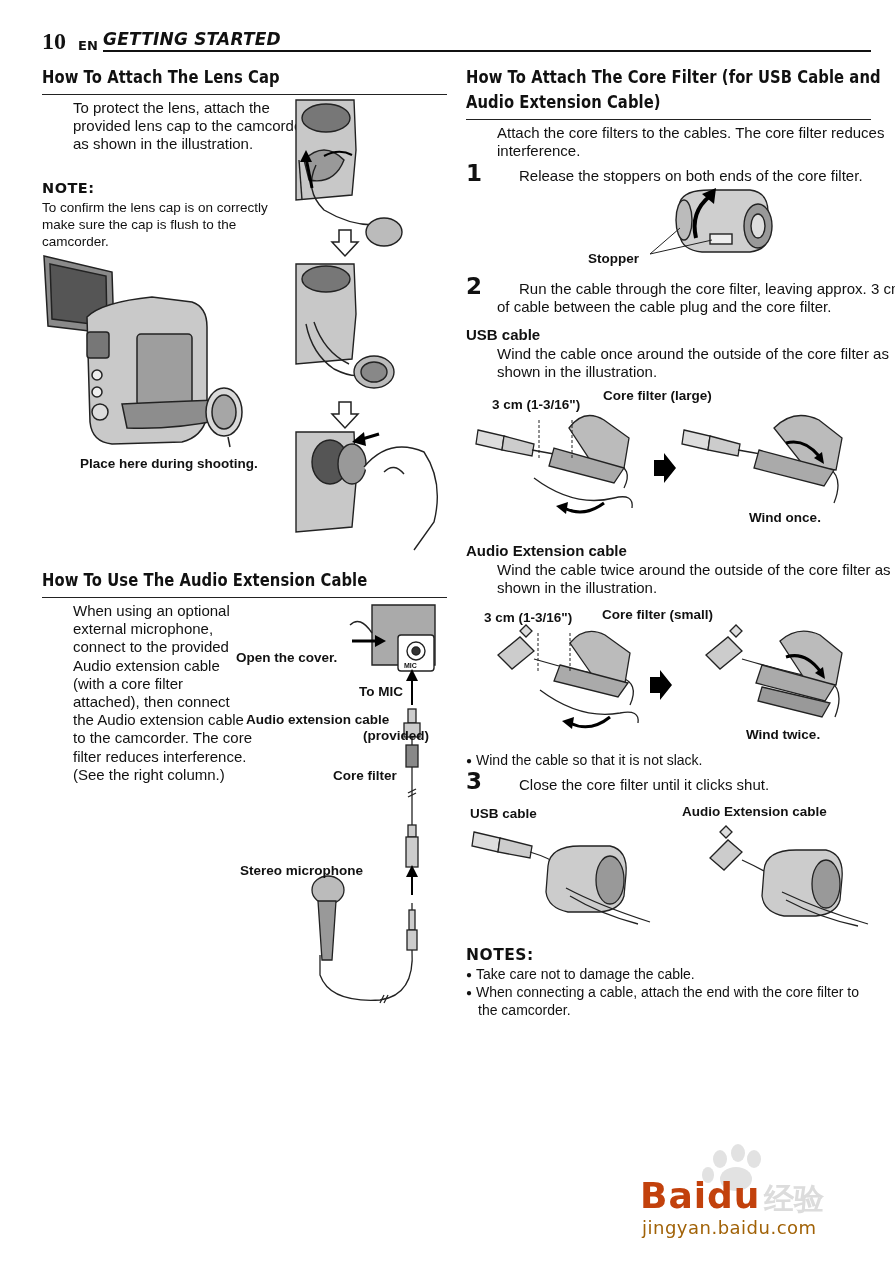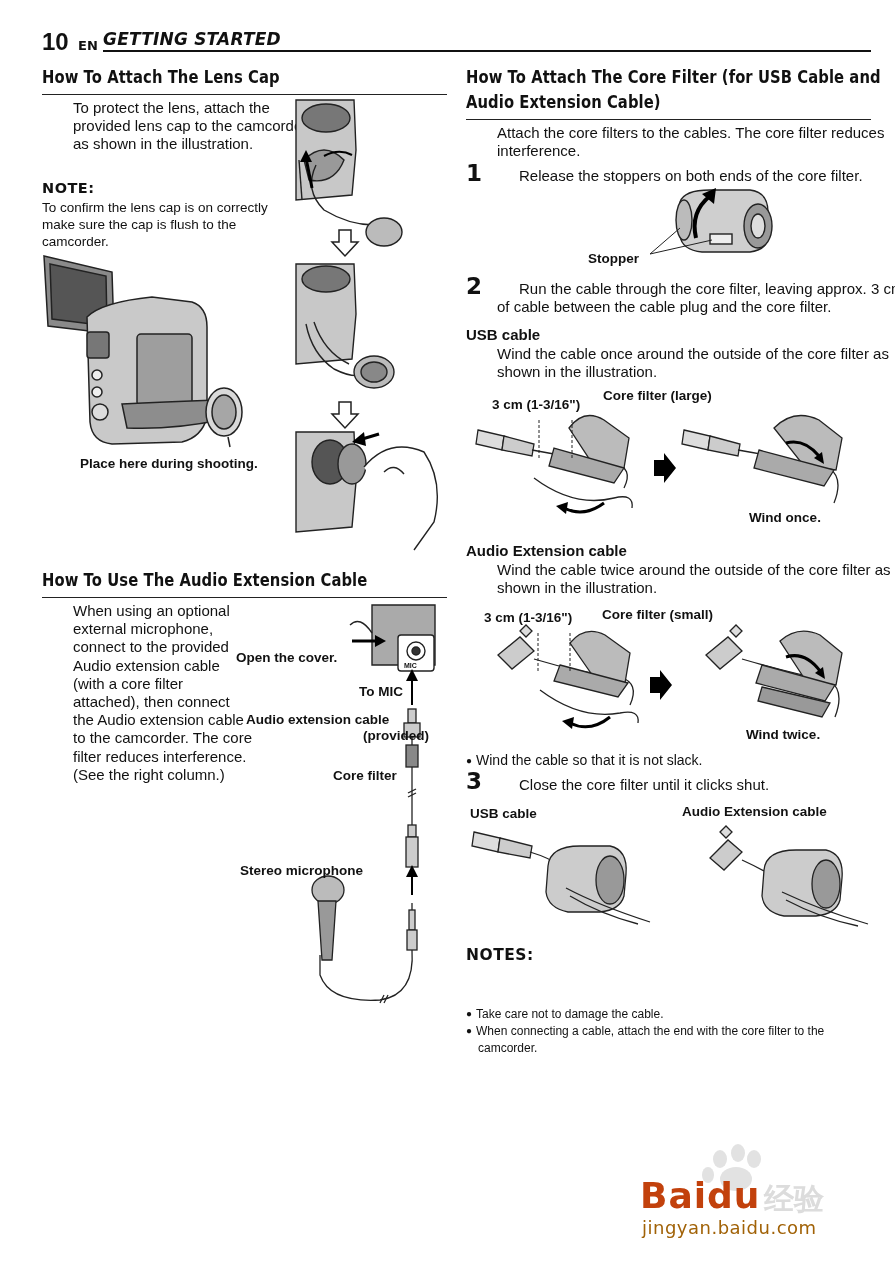--- a/index.html
+++ b/index.html
@@ -1,19 +1,19 @@
 <!DOCTYPE html>
 <html><head>
 <meta charset="utf-8">
 <style>
   html, body { margin: 0; padding: 0; background: #ffffff; }
   body { width: 895px; height: 1280px; position: relative; overflow: hidden;
          font-family: "Liberation Sans", sans-serif; color: #111; }
   .abs { position: absolute; }
-  .pg-num { left: 42px; top: 28px; font-size: 24px; font-weight: bold; font-family: Liberation Sans, sans-serif; }
+  .pg-num { left: 42px; top: 28px; font-size: 24px; font-weight: bold; font-family: Liberation Serif, serif; }
   .pg-en { left: 78px; top: 38px; font-size: 13px; font-weight: bold; font-family: "DejaVu Sans", sans-serif; }
   .pg-sec { left: 103px; top: 29px; font-size: 17px; font-weight: bold; font-style: italic; font-family: "DejaVu Sans", sans-serif; letter-spacing: 0.2px; }
   .hdr-rule { left: 103px; top: 50px; width: 768px; height: 2px; background: #111; }
   h2 { margin: 0; font-family: "DejaVu Sans", sans-serif; font-weight: bold; font-size: 18px;
        transform: scaleX(0.82); transform-origin: left top; white-space: nowrap; letter-spacing: 0.1px; }
   .h-rule { height: 1px; background: #222; }
   .body-txt { font-size: 15px; line-height: 18.2px; margin-left: 31px; }
   .small { font-size: 13.5px; line-height: 17px; }
   .note-title { font-size: 14.5px; font-weight: bold; font-family: "DejaVu Sans", sans-serif; letter-spacing: 0.5px; }
   .label { font-size: 13.5px; font-weight: bold; white-space: nowrap; }
@@ -277,21 +277,21 @@
       <path d="M272,34 Q285,40 296,46" fill="none"></path>
       <path d="M294,44 Q296,24 326,24 L356,24 Q374,28 372,52 L370,74 Q366,88 346,90 L314,90 Q294,86 292,70 Z"></path>
       <ellipse cx="356" cy="58" rx="14" ry="24" fill="#999"></ellipse>
       <path d="M312,66 Q350,84 398,98" fill="none"></path>
       <path d="M316,74 Q350,92 388,100" fill="none"></path>
     </g>
   </svg>
 </div>
 
 <div class="abs note-title" style="left:466px; top:946px; font-size:15.5px;">NOTES:</div>
-<div class="abs small" style="left:466px; top:966px; width:410px; font-size:12px;margin-top:40px;">
+<div class="abs small" style="left:466px; top:966px; width:410px; font-size:14px;">
   <div class="bullet">Take care not to damage the cable.</div>
   <div style="padding-left:12px; text-indent:-12px;" class="bullet">When connecting a cable, attach the end with the core filter to the camcorder.</div>
 </div>
 
 <div class="abs wm" style="left:640px; top:1145px; width:210px; height:90px;">
   <svg width="210" height="90" viewBox="0 0 210 90" style="position:absolute; left:0; top:0;">
     <g fill="#e2e2e2">
       <ellipse cx="80" cy="14" rx="7" ry="9"></ellipse>
       <ellipse cx="98" cy="8" rx="7" ry="9"></ellipse>
       <ellipse cx="114" cy="14" rx="7" ry="9"></ellipse>

